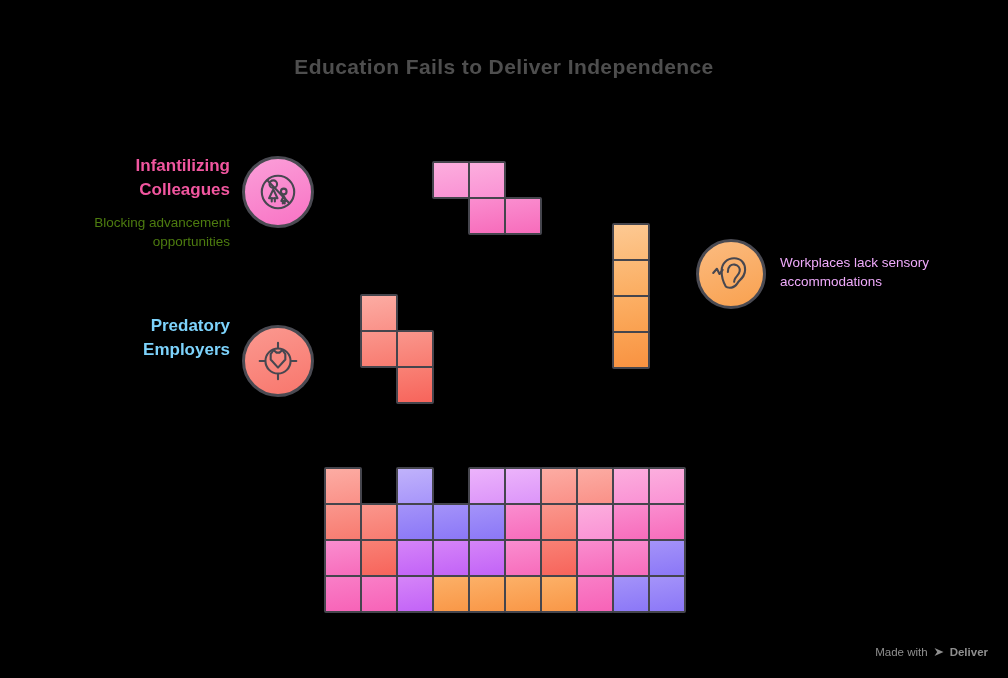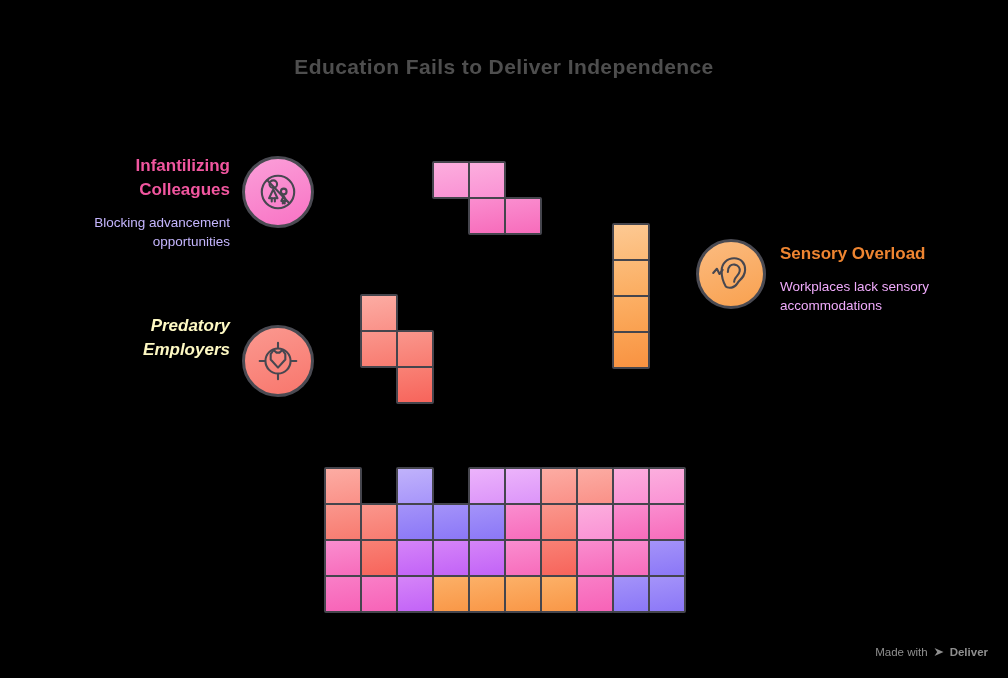--- a/index.html
+++ b/index.html
@@ -76,50 +76,49 @@
 </head>
 <body>
 
 <div class="canvas">
 
   <h1 class="title" style="color: rgb(78, 78, 78);">Education Fails to Deliver Independence</h1>
 
   <section class="label-block left s1">
     <h2 class="heading" style="color: rgb(241, 86, 159); margin-top: 8px;">Infantilizing
 Colleagues</h2>
-    <p class="desc" style="color: #c4b5fd;">Blocking advancement
+    <p class="desc" style="color: #4d7c0f;">Blocking advancement
 opportunities</p>
   </section>
   <div class="icon-badge i1" style="background: linear-gradient(160deg, rgb(251, 159, 217), rgb(248, 115, 196));">
     <svg viewBox="0 0 44 44">
       <circle cx="22" cy="22" r="15.5"></circle>
       <circle cx="17.5" cy="14.5" r="3.6"></circle>
       <path d="M13.5,28 L17.5,19.5 L21.5,28 Z"></path>
       <path d="M16,28 V31 M19,28 V31"></path>
       <circle cx="27.5" cy="21.5" r="2.7"></circle>
       <path d="M25.2,30.5 L27.5,25.7 L29.8,30.5 Z"></path>
       <path d="M26.6,30.5 V33 M28.4,30.5 V33"></path>
       <path d="M11.8,10.8 L32.6,32.6"></path>
     </svg>
   </div>
 
   <section class="label-block left s2">
-    <h2 class="heading" style="color: #fef9c3; font-style: italic;">Predatory
+    <h2 class="heading" style="color: #7dd3fc;">Predatory
 Employers</h2>
   </section>
   <div class="icon-badge i2" style="background: linear-gradient(160deg, rgb(251, 153, 144), rgb(248, 118, 108));">
     <svg viewBox="0 0 44 44">
       <circle cx="22" cy="22" r="12"></circle>
       <path d="M22,4.5 V9.5 M22,34.5 V39.5 M4.5,22 H9.5 M34.5,22 H39.5"></path>
       <path d="M15,15.5 L17.8,11.5 L20.6,14 L23.4,14 L26.2,11.5 L29,15.5 L29,20.5 L22,28.3 L15,20.5 Z"></path>
     </svg>
   </div>
 
   <section class="label-block right s3">
-    <h2 class="heading" style="color: rgb(238, 133, 49);">Sensory Overload</h2>
     <p class="desc" style="color: #f0abfc;">Workplaces lack sensory
 accommodations</p>
   </section>
   <div class="icon-badge i3" style="background: linear-gradient(160deg, rgb(251, 187, 128), rgb(249, 161, 79));">
     <svg viewBox="0 0 44 44">
       <polyline points="5,21 8.5,17 11,22 14,18"></polyline>
       <path d="M17,34 C14,29 13,26 13,19 C13,11.5 18.5,7 25,7 C31.5,7 35.5,11.5 35.5,18 C35.5,23 33,25.5 30,28.5 C27.5,31 27,34.5 22.5,35 C20,35.3 18,35 17,34 Z"></path>
       <path d="M19,20 C19,14.8 22,12.5 25.5,13 C28.8,13.5 30.8,16 30.3,19.3 C29.9,22 28,23.5 26.5,25.5 C25.5,26.8 25,28 25,29.5"></path>
     </svg>
   </div>

